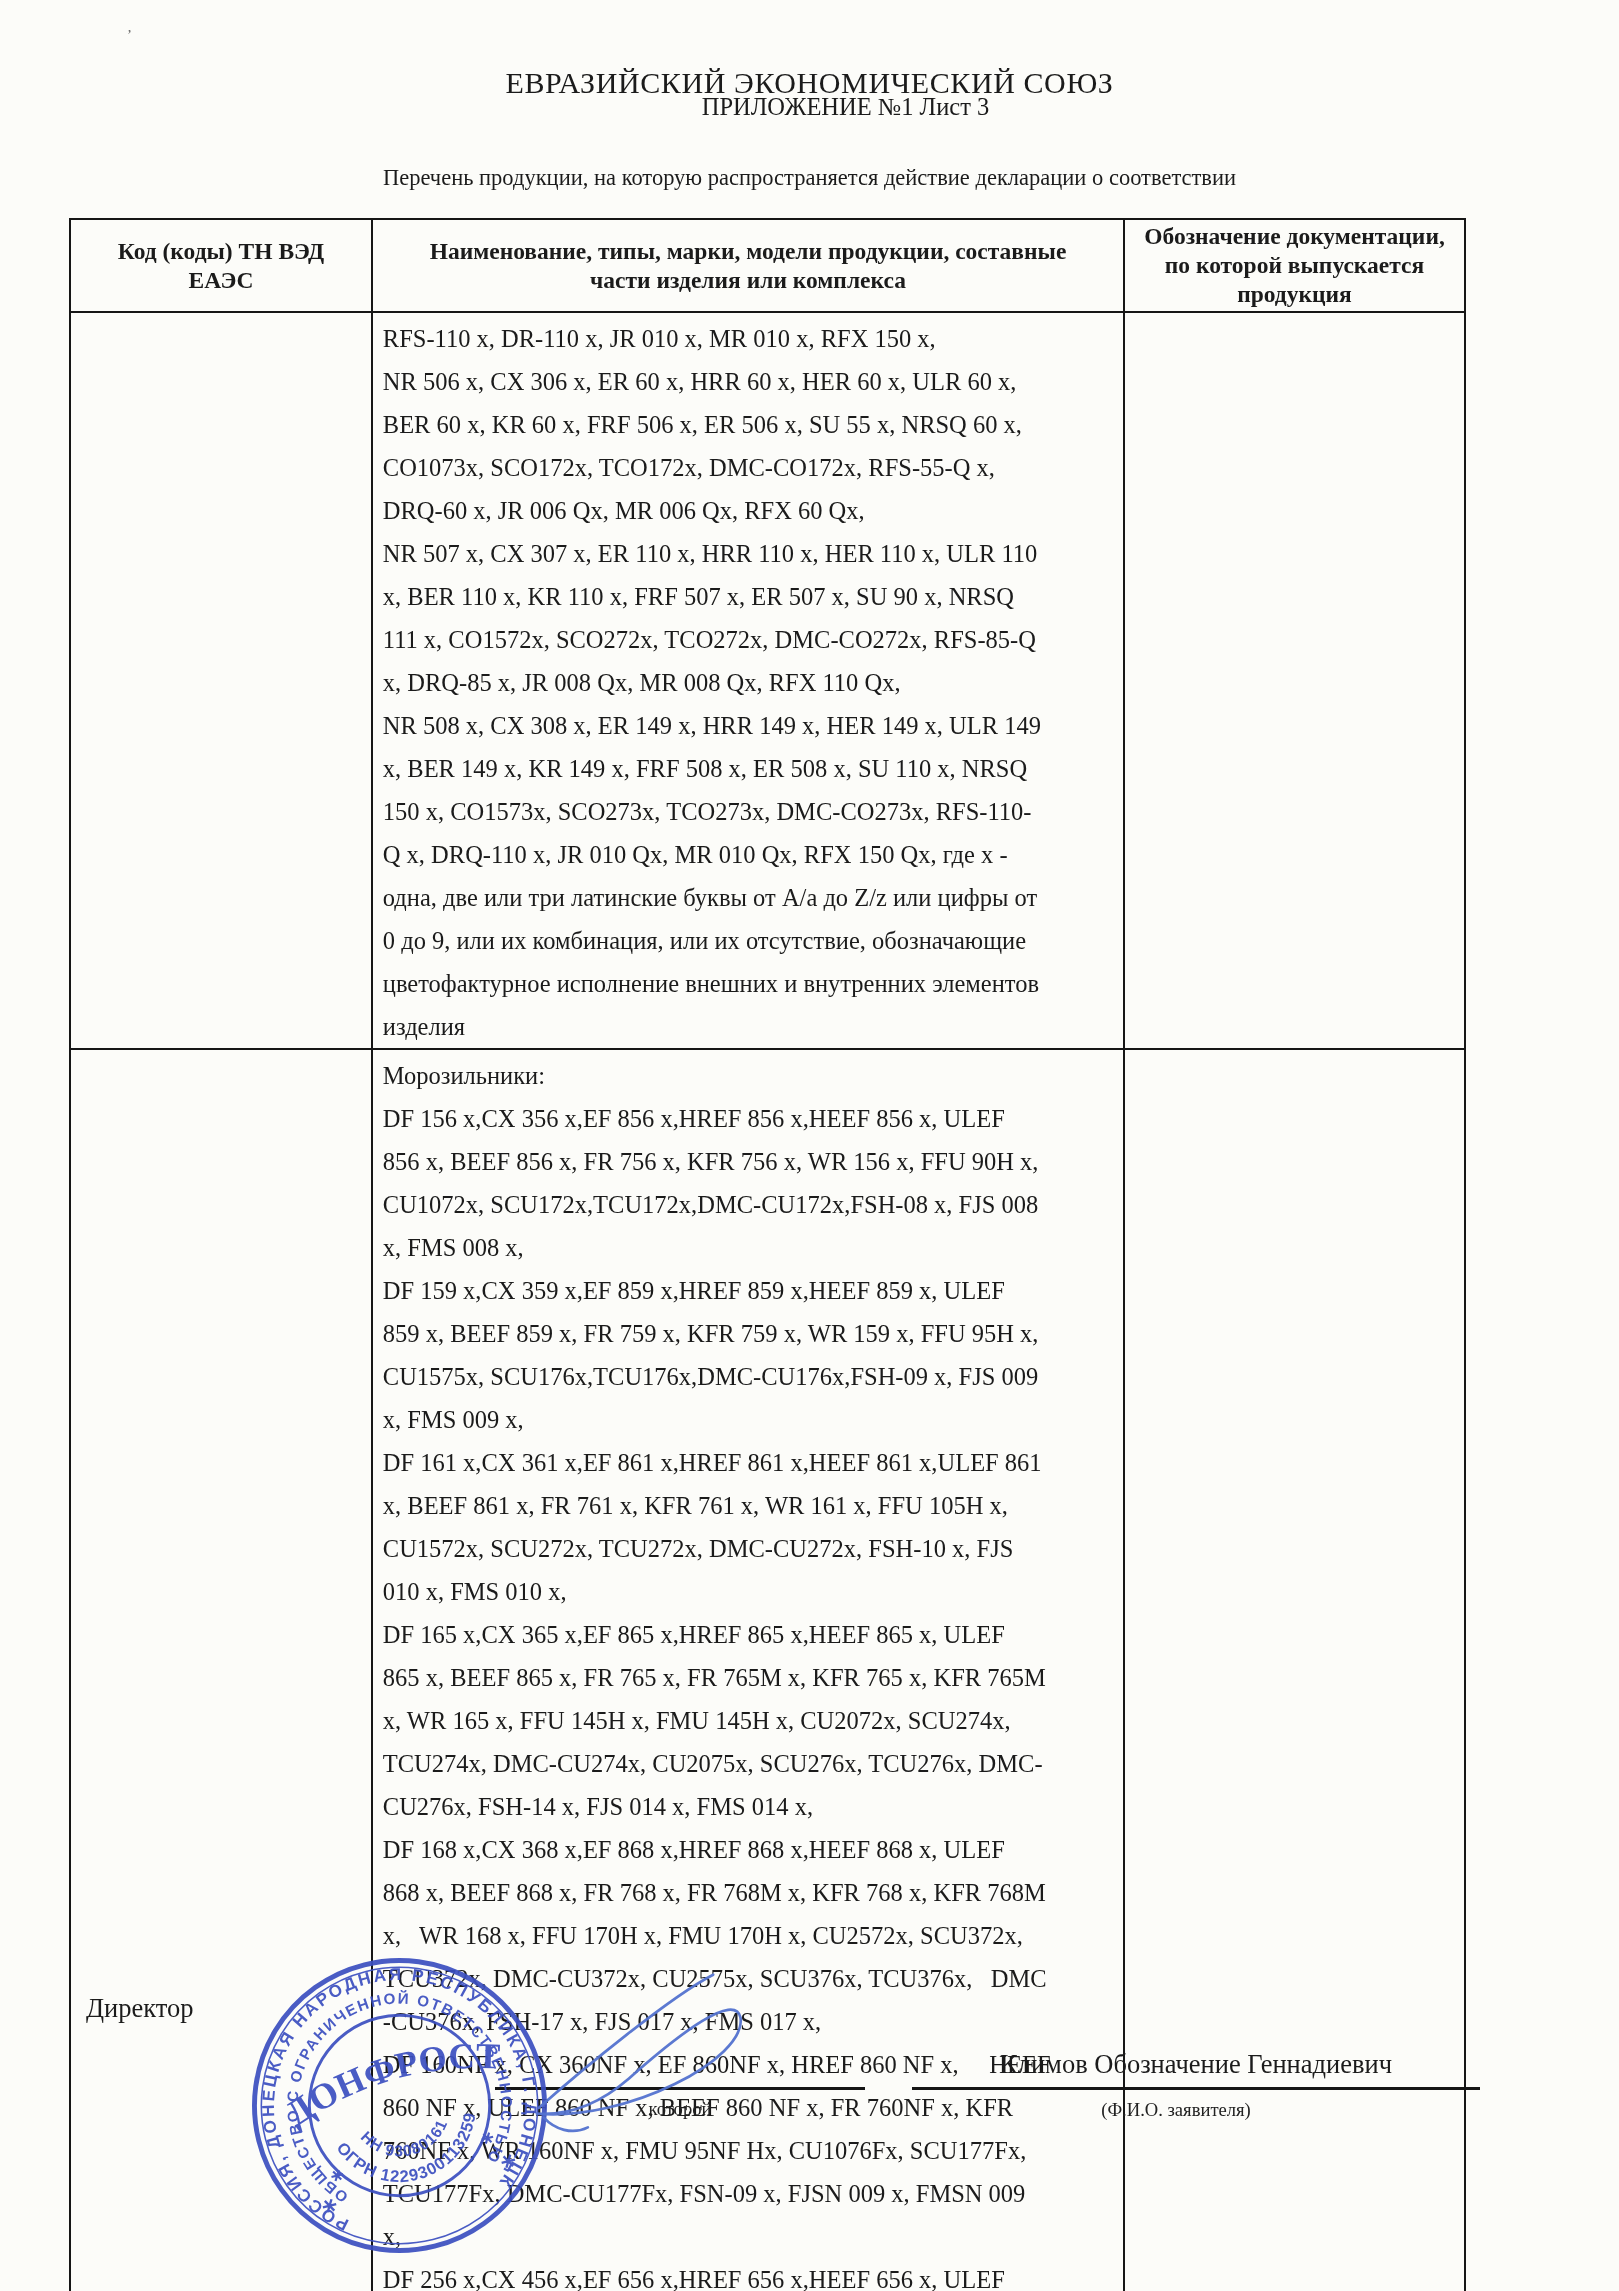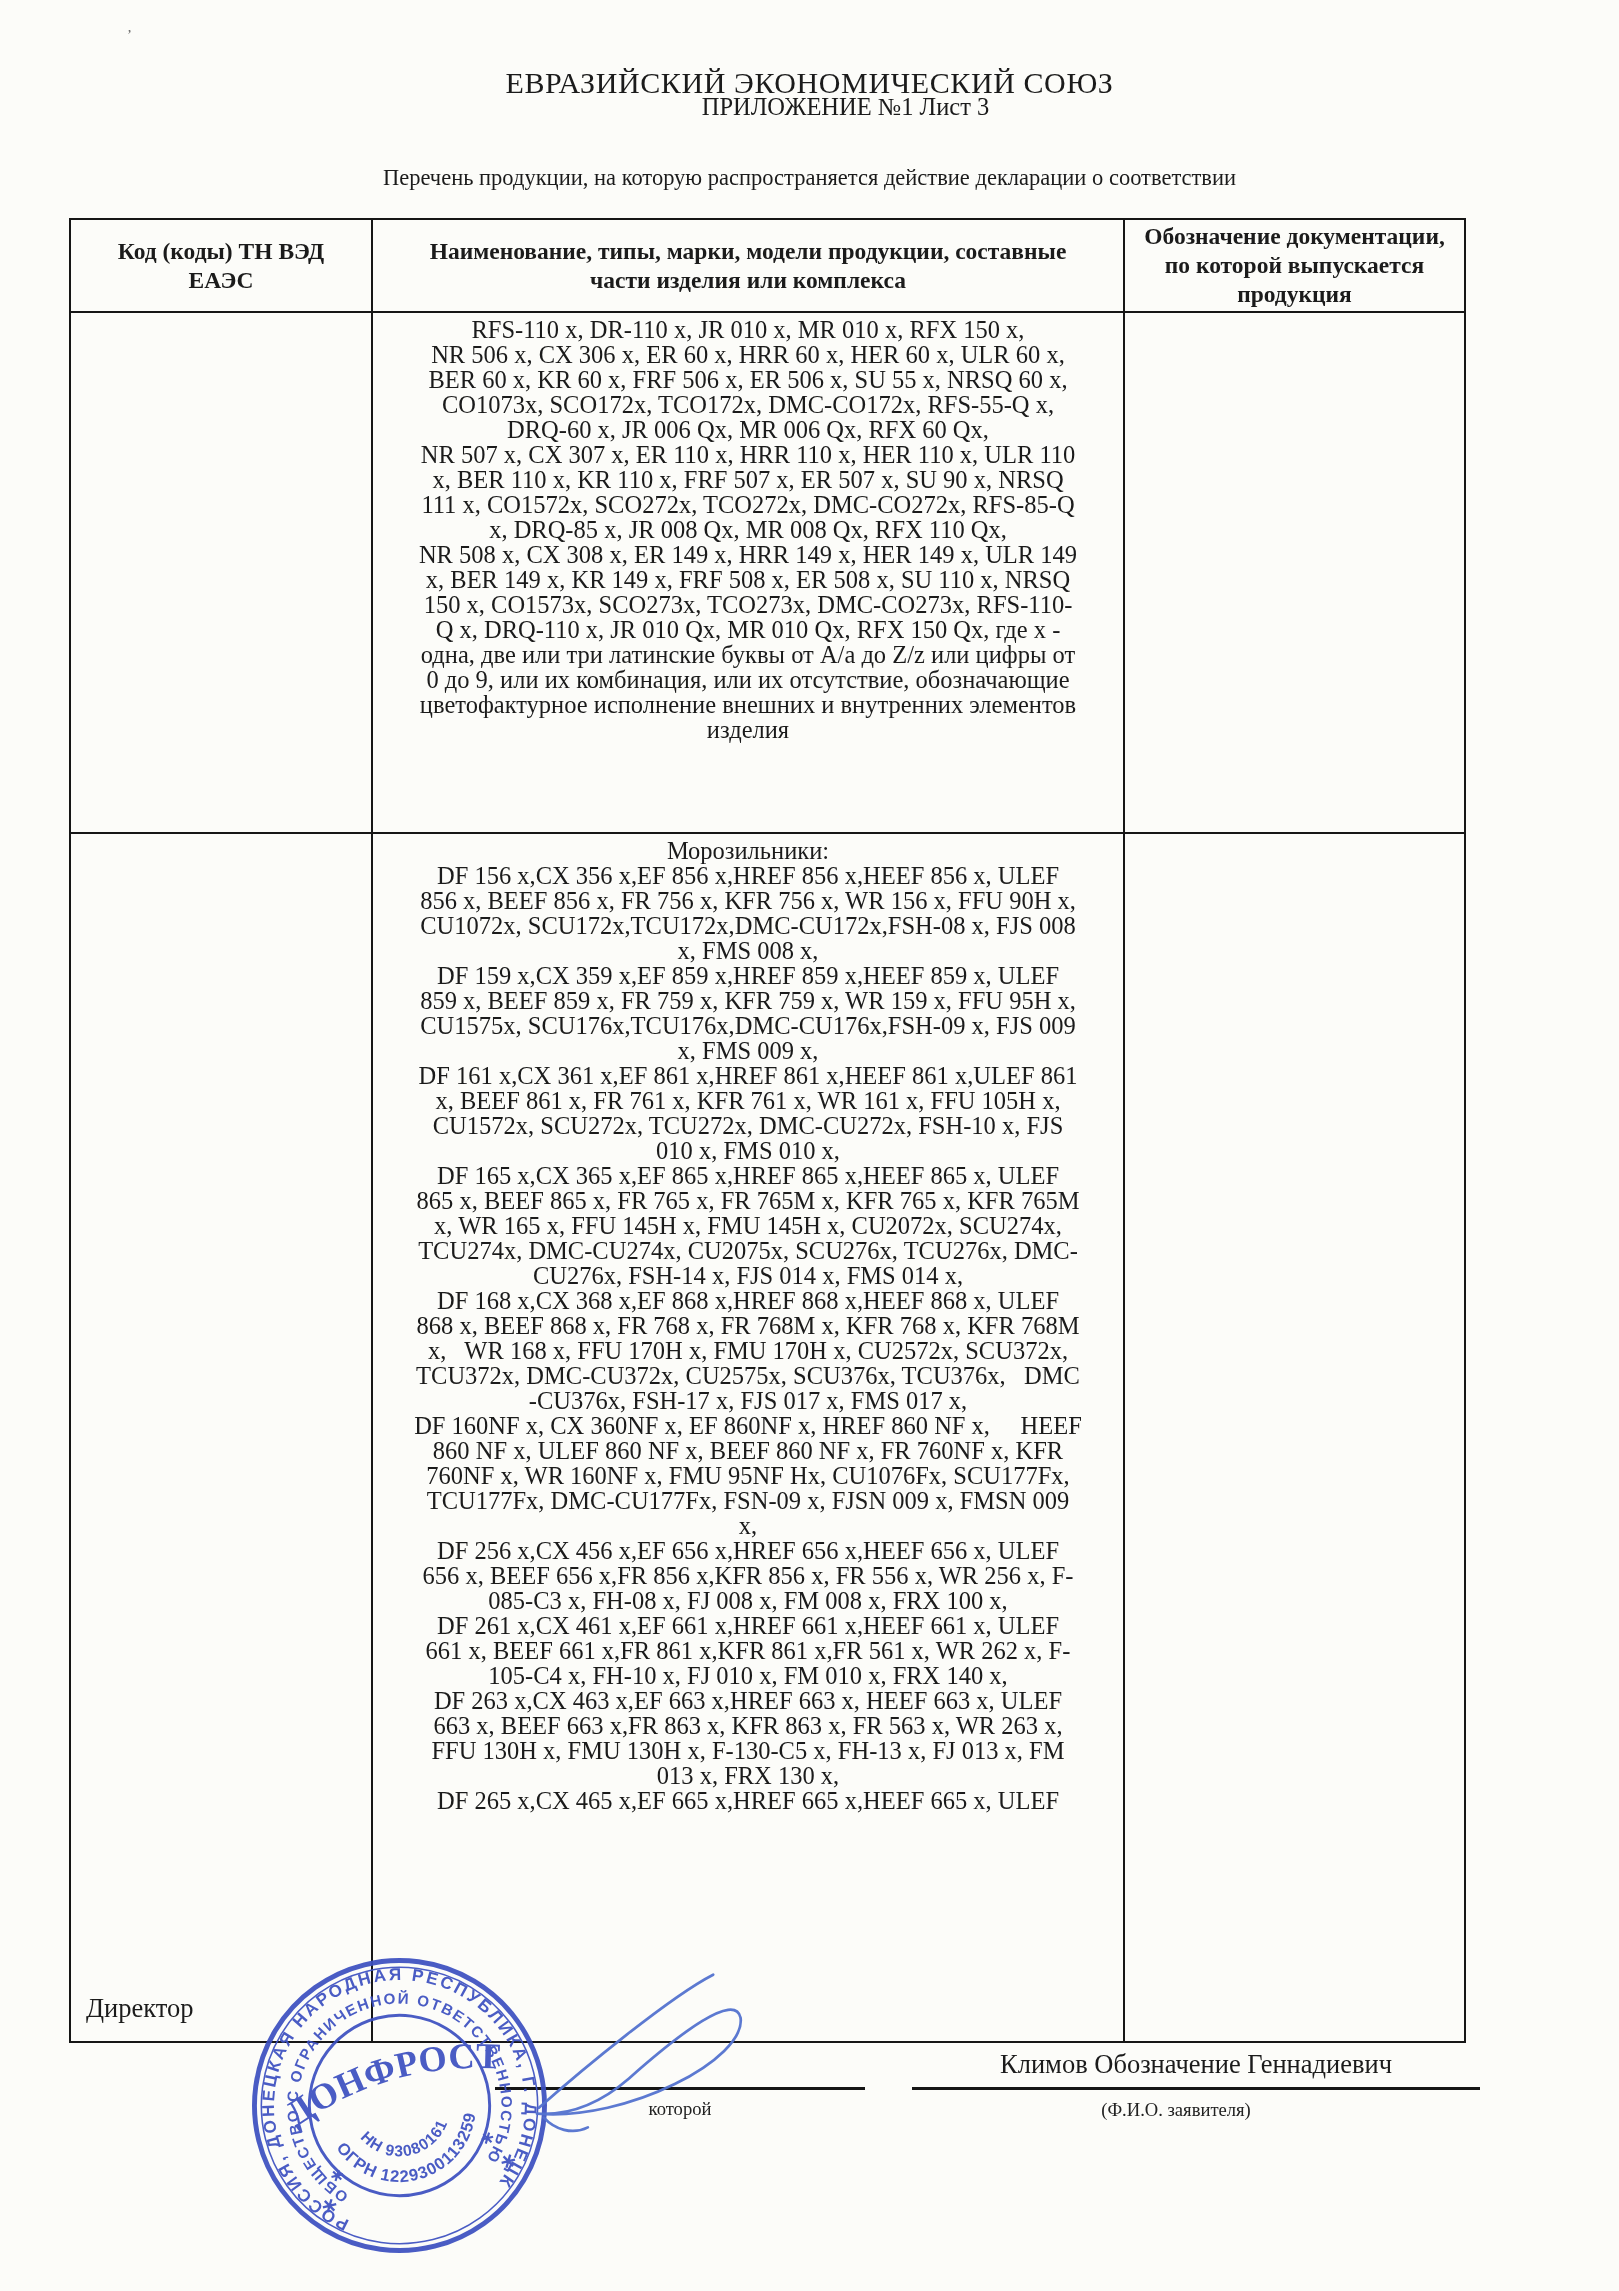--- a/index.html
+++ b/index.html
@@ -24,22 +24,22 @@
   .col-name  { width:752px; }
   .col-doc   { width:341px; }
   .products th {
     border:2px solid #161616; border-bottom:2.9px solid #161616;
     font-weight:bold; font-size:23.5px; line-height:29px;
     text-align:center; vertical-align:middle;
     white-space:pre-line; height:86px; padding:2px 5.9px;
   }
   .products td {
     border:2px solid #161616; vertical-align:top;
-    font-size:24.5px; line-height:25px;
-    padding:3.9px 9.8px 0 9.8px; white-space:pre-wrap;text-align:center;
+    font-size:24.5px; line-height:43px;
+    padding:3.9px 9.8px 0 9.8px; white-space:pre-wrap;
   }
   tr.row-1 td { height:521px; }
   tr.row-2 td { height:1209px; }
 
   .director { position:absolute; left:86px; top:1993px; font-size:26.5px; }
   .rule { position:absolute; height:2.9px; background:#151515; }
   .rule-sign { left:495px; top:2087px; width:370px; }
   .rule-name { left:912px; top:2087px; width:568px; }
   .caption { position:absolute; font-size:18.6px; text-align:center; color:#222; }
   .cap-sign { left:495px; top:2098px; width:370px; }

